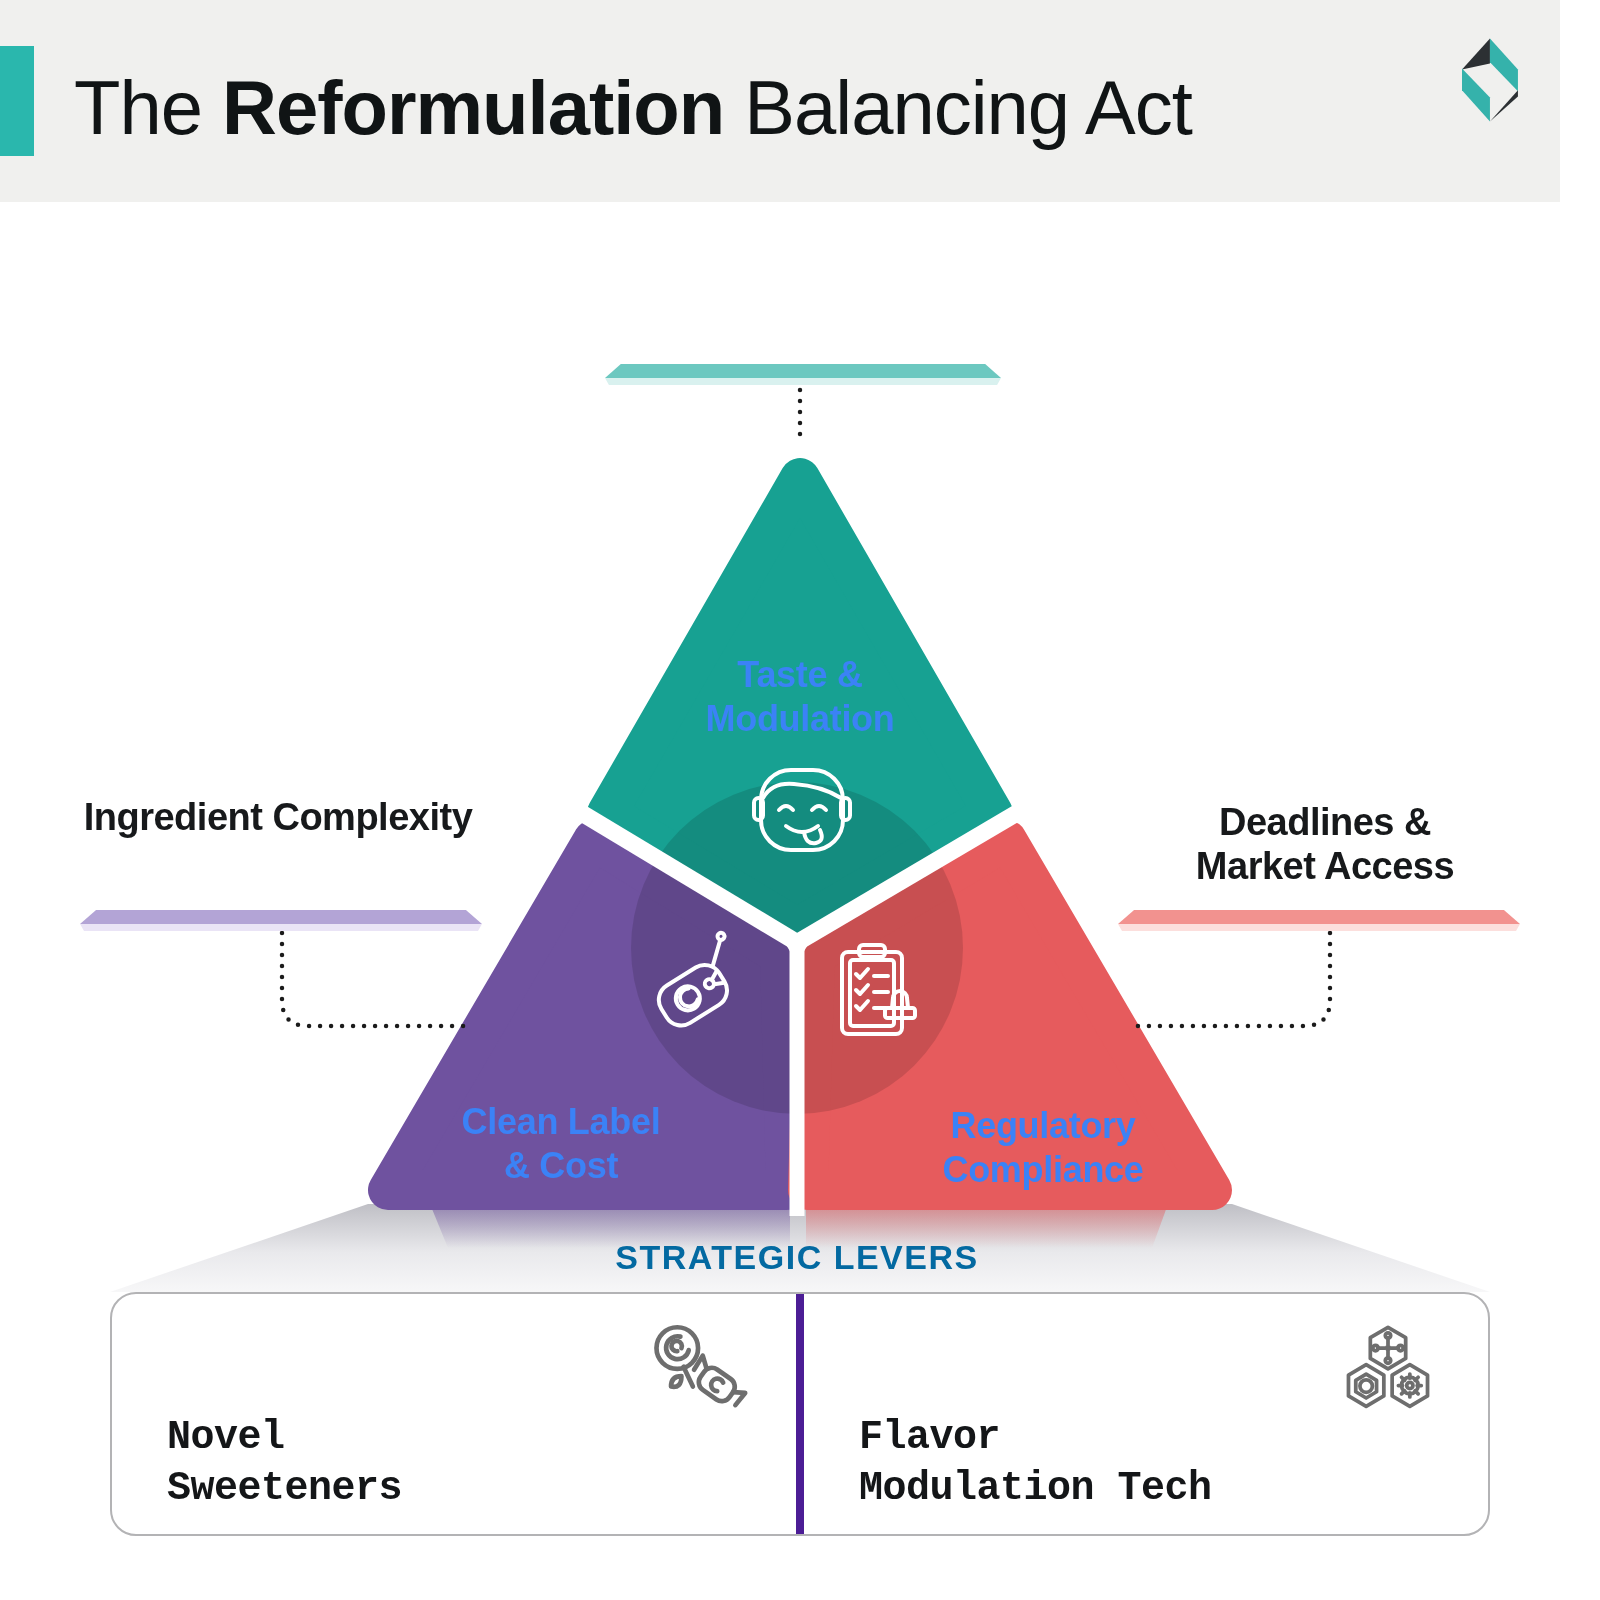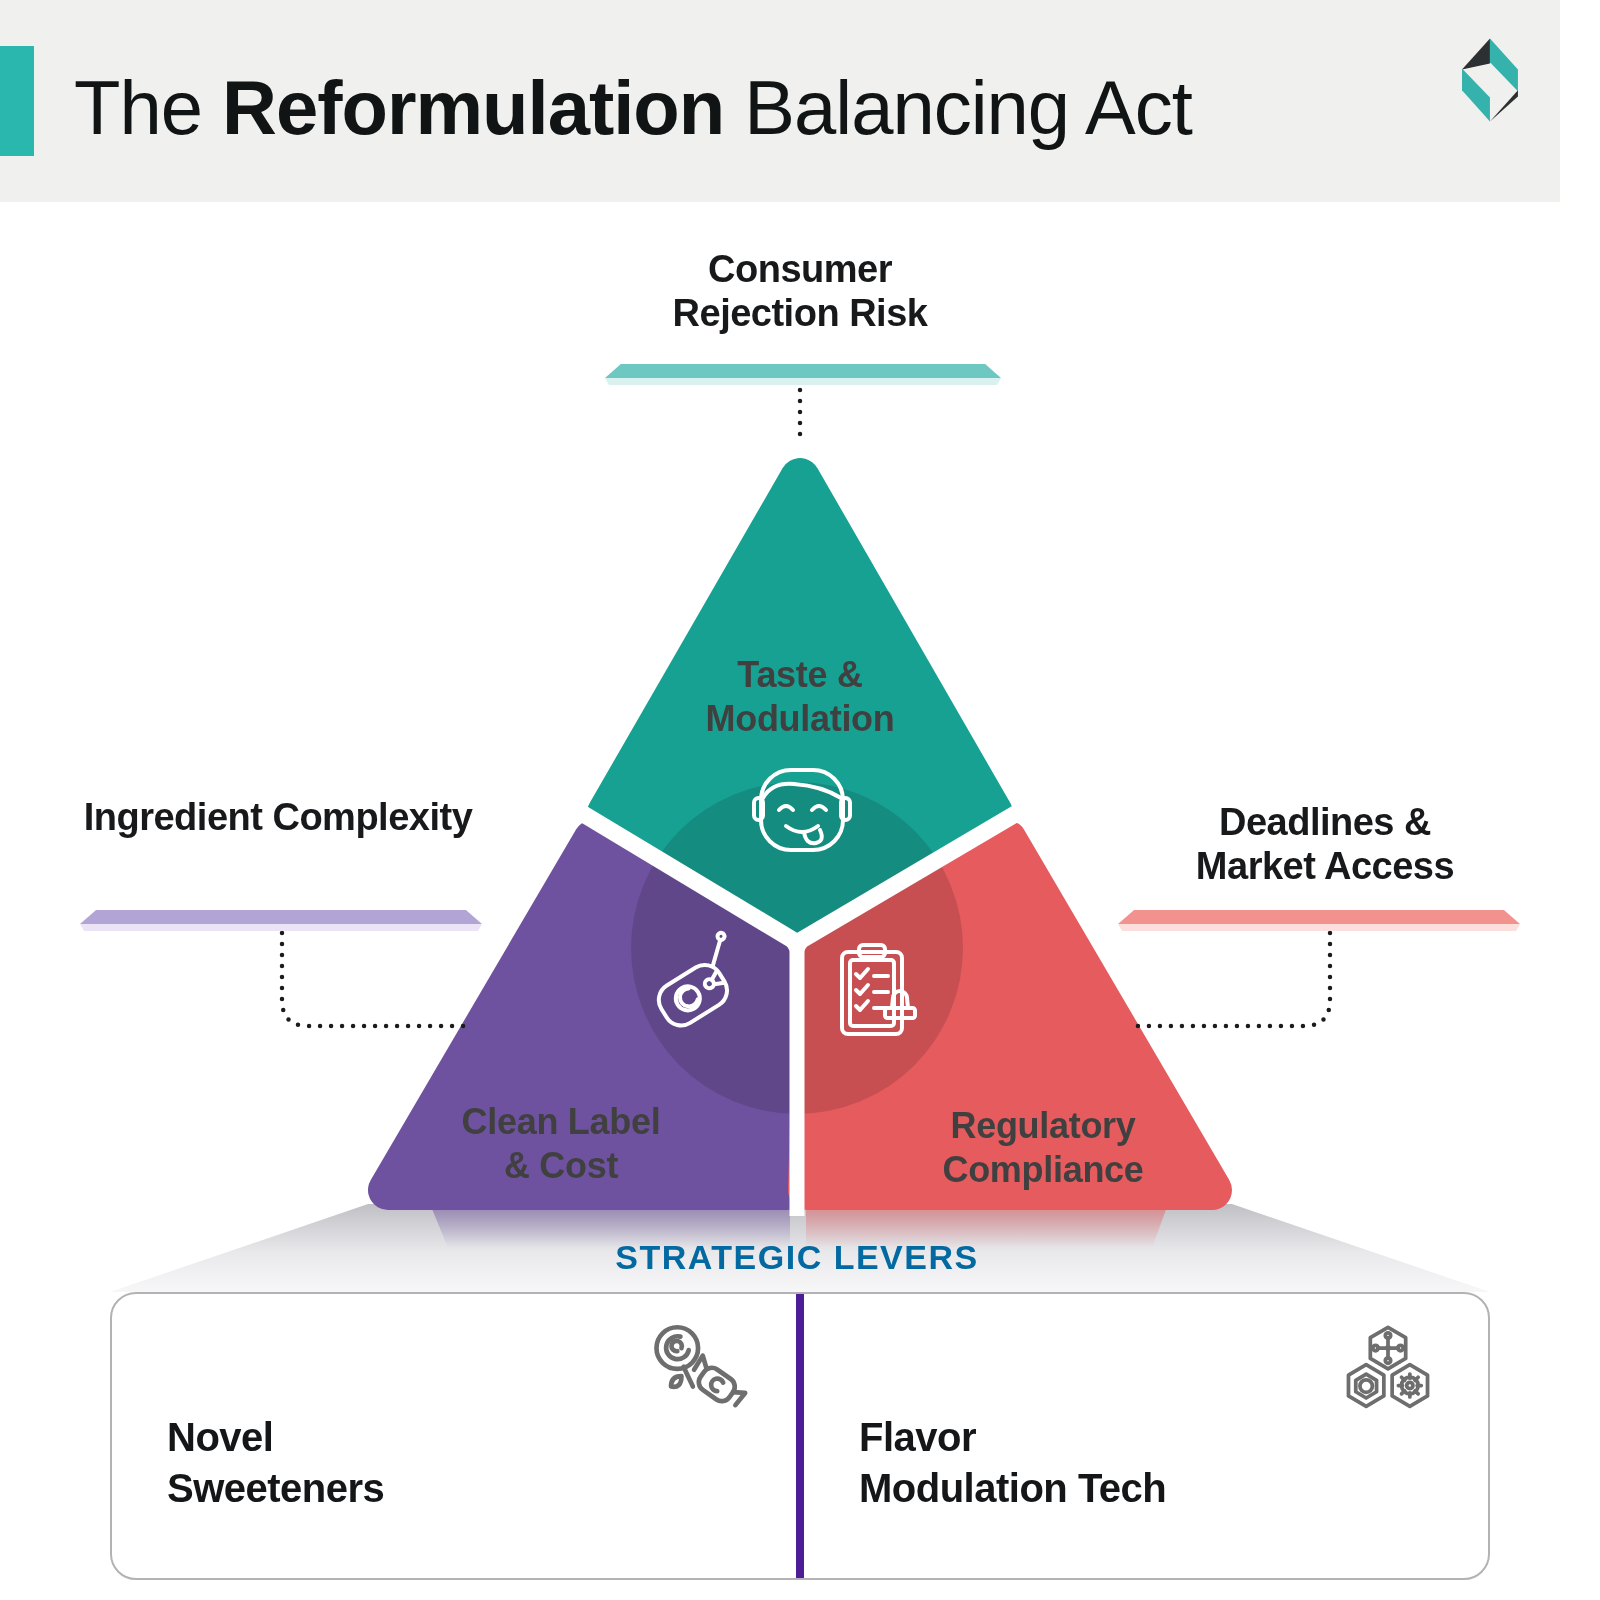--- a/index.html
+++ b/index.html
@@ -17,28 +17,28 @@
           color:#17191b;line-height:44px;letter-spacing:-0.5px;}
   .plank{position:absolute;}
   .plank .face{position:absolute;left:0;right:0;top:0;height:14px;
                clip-path:polygon(4% 0,96% 0,100% 100%,0 100%);}
   .plank .lip{position:absolute;left:0;right:0;top:14px;height:7px;
               clip-path:polygon(0 0,100% 0,99% 100%,1% 100%);}
   .plank-top .face{background:#6cc8c0;} .plank-top .lip{background:#d9f1ef;}
   .plank-left .face{background:#b3a4d6;} .plank-left .lip{background:#eae4f6;}
   .plank-right .face{background:#f2928f;} .plank-right .lip{background:#fcdfdd;}
   
-  .seg-label{position:absolute;width:400px;text-align:center;color:#404040;
+  .seg-label{position:absolute;width:400px;text-align:center;color:#3b82f6;
              font-size:36px;font-weight:700;line-height:44px;letter-spacing:-0.3px;}
   
   .levers-title{position:absolute;left:497px;top:1238px;width:600px;text-align:center;
                 font-size:34px;font-weight:800;letter-spacing:1.5px;color:#0369a1;}
-  .cards{position:absolute;left:110px;top:1292px;width:1380px;height:288px;
+  .cards{position:absolute;left:110px;top:1292px;width:1380px;height:244px;
          display:flex;background:#ffffff;border:2px solid #b3b3b5;border-radius:26px;
-         box-sizing:border-box;overflow:hidden;}
+         box-sizing:border-box;overflow:hidden;font-family:Liberation Mono, monospace;}
   .card{position:relative;flex:1 1 0;}
   .card + .card{border-left:8px solid #4c1d95;}
   .card-title{position:absolute;left:55px;top:118px;font-size:40px;font-weight:700;
               color:#141618;line-height:51px;letter-spacing:-0.5px;}
   .card-icon{position:absolute;right:48px;top:26px;}
   svg{display:block;}
   .mainsvg{position:absolute;left:0;top:0;}
 </style>
 </head>
 <body>
@@ -130,24 +130,20 @@
         <path d="M2,-14 h14"></path>
       <path d="M-16,0 l4,4 l8,-9"></path>
         <path d="M2,2 h14"></path>
       <path d="M-16,16 l4,4 l8,-9"></path>
         <path d="M2,18 h12"></path>
       <path d="M21,8 a7,7 0 0,1 14,0 l1,10 h-16 z"></path>
       <rect x="13" y="18" width="30" height="10" rx="2.5"></rect>
     </g>
   </svg>
 
-  <div class="plabel" style="left:500px;top:247px;width:600px;">
-    <div>Consumer</div>
-    <div>Rejection Risk</div>
-  </div>
   <div class="plank plank-top" style="left:605px;top:364px;width:396px;height:21px;">
     <div class="face"></div>
       <div class="lip"></div>
   </div>
 
   <div class="plabel" style="left:28px;top:795px;width:500px;">
     <div>Ingredient Complexity</div>
   </div>
   <div class="plank plank-left" style="left:80px;top:910px;width:402px;height:21px;">
     <div class="face"></div>

